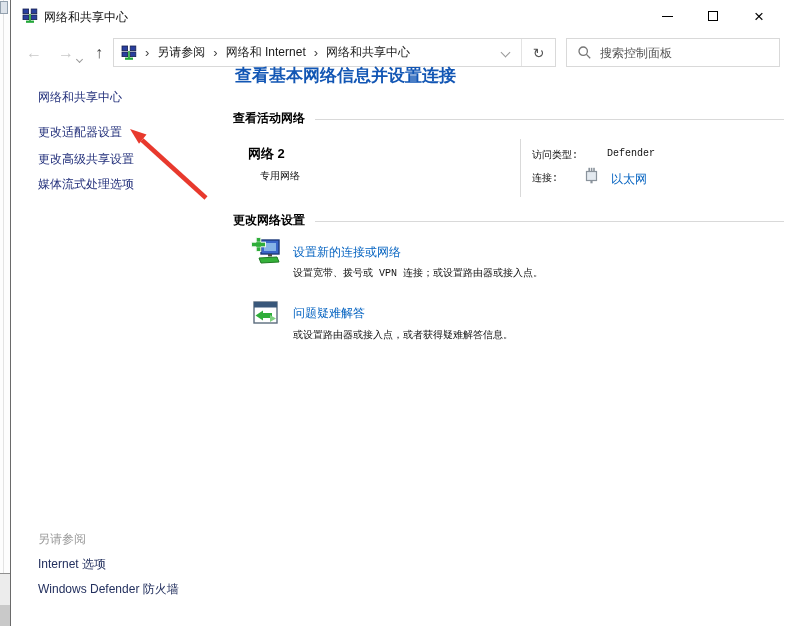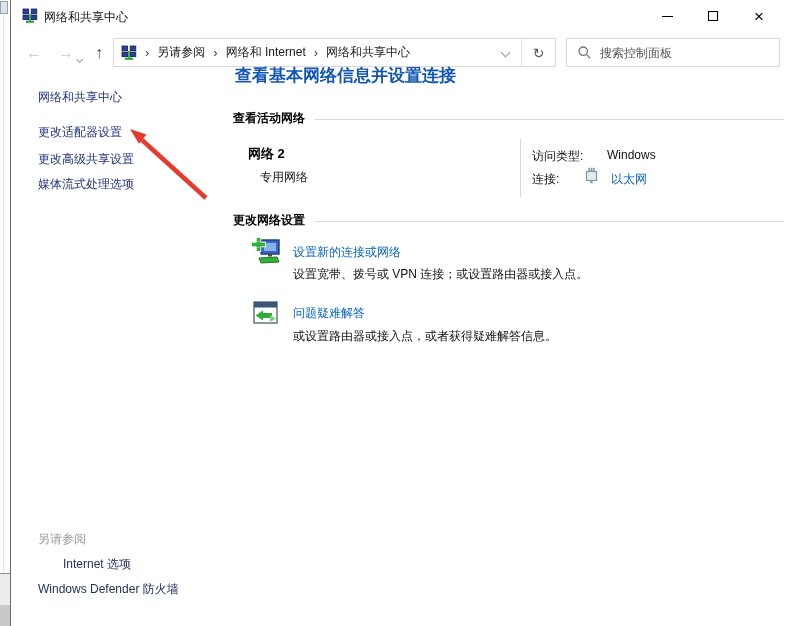--- a/index.html
+++ b/index.html
@@ -42,21 +42,21 @@
   .searchbar input::placeholder { color:#565656; opacity:1; }
 
   .side-link { font-size:12px; color:#23307b; cursor:pointer; white-space:nowrap; }
   .side-gray { font-size:12px; color:#9b9b9b; white-space:nowrap; }
 
   .h1 { font-size:17px; color:#1256b4; white-space:nowrap; }
   .sec-head { display:flex; align-items:center; }
   .sec-label { font-size:12px; font-weight:bold; color:#000; white-space:nowrap; }
   .sec-rule { flex:1; height:1px; background:#d9d9d9; margin-left:10px; margin-top:2px; }
 
-  .txt { font-size:12px; color:#111; white-space:nowrap; }
+  .txt { font-size:10px; color:#111; white-space:nowrap;font-family:Liberation Mono, monospace; }
   .bold13 { font-size:13px; font-weight:bold; color:#000; white-space:nowrap; }
   .link { font-size:12px; color:#0563c1; cursor:pointer; white-space:nowrap; }
   .vsep { width:1px; background:#d9d9d9; }
 </style>
 </head>
 <body>
 
 <div class="abs sliver">
   <div class="abs sliver-line"></div>
   <div class="abs sliver-frag"></div>
@@ -129,37 +129,37 @@
   </svg>
   <input type="text" placeholder="搜索控制面板" style="">
 </div>
 
 <div class="abs side-link" style="left:38px; top:89px;">网络和共享中心</div>
 <div class="abs side-link" style="left:38px; top:124px;text-align:right;">更改适配器设置</div>
 <div class="abs side-link" style="left:38px; top:151px;">更改高级共享设置</div>
 <div class="abs side-link" style="left:38px; top:176px;">媒体流式处理选项</div>
 
 <div class="abs side-gray" style="left:38px; top:531px;">另请参阅</div>
-<div class="abs side-link" style="left:38px; top:556px; color:#23305e;margin-left:25px;">Internet 选项</div>
+<div class="abs side-link" style="left:38px; top:556px; color:#23305e;">Internet 选项</div>
 <div class="abs side-link" style="left:38px; top:581px; color:#23305e;">Windows Defender 防火墙</div>
 
 <div class="abs h1" style="left:235px; top:64px;font-weight:bold;">查看基本网络信息并设置连接</div>
 
 <div class="abs sec-head" style="left:233px; top:110px; width:551px;">
   <span class="sec-label">查看活动网络</span>
   <span class="sec-rule"></span>
 </div>
 
 <div class="abs bold13" style="left:248px; top:145px;">网络 2</div>
 <div class="abs txt" style="left:260px; top:169px;">专用网络</div>
 
 <div class="abs vsep" style="left:520px; top:139px; height:58px;"></div>
 
 <div class="abs txt" style="left:532px; top:148px;">访问类型:</div>
-<div class="abs txt" style="left:607px; top:148px;">Windows</div>
+<div class="abs txt" style="left:607px; top:148px;">Defender</div>
 <div class="abs txt" style="left:532px; top:171px;">连接:</div>
 <svg class="abs" style="left:584px; top:166px;" width="15" height="18" viewBox="0 0 15 18">
   <rect x="2.5" y="5.5" width="10" height="9" fill="#e4eaf0" stroke="#8a939c" stroke-width="1.2"></rect>
   <rect x="4.4" y="1.8" width="1.6" height="3.7" fill="#8a939c"></rect>
   <rect x="6.8" y="1.8" width="1.6" height="3.7" fill="#8a939c"></rect>
   <rect x="9.2" y="1.8" width="1.6" height="3.7" fill="#8a939c"></rect>
   <rect x="6.4" y="14.5" width="2.2" height="2.8" fill="#8a939c"></rect>
 </svg>
 <div class="abs link" style="left:611px; top:171px;text-align:right;">以太网</div>
 

